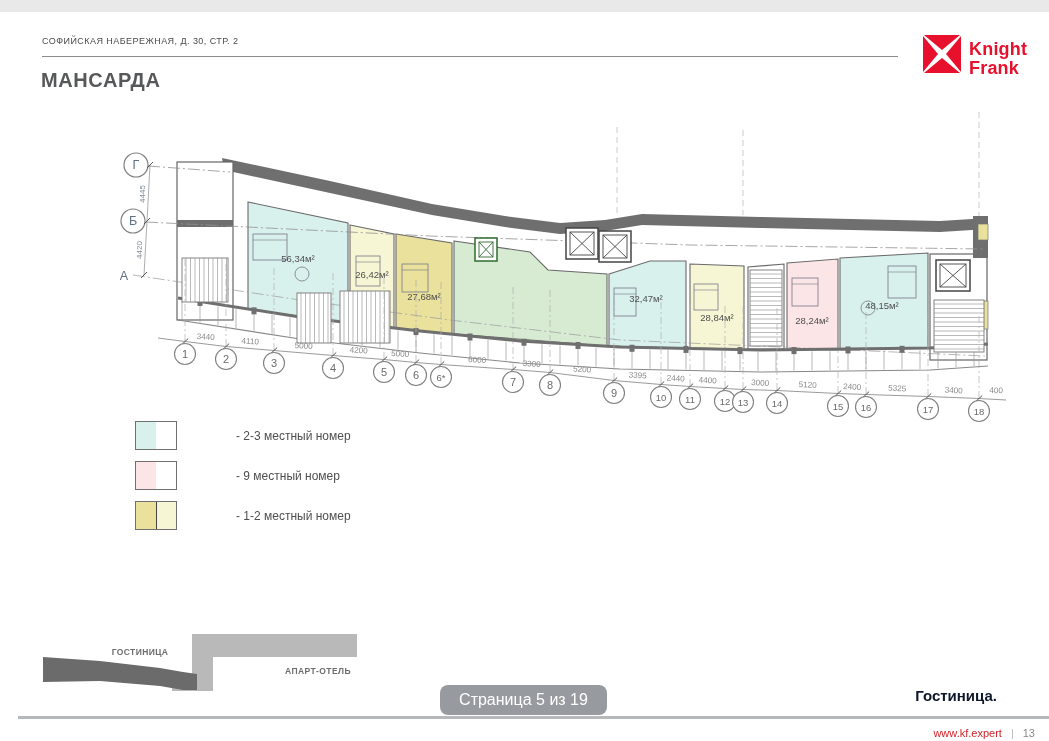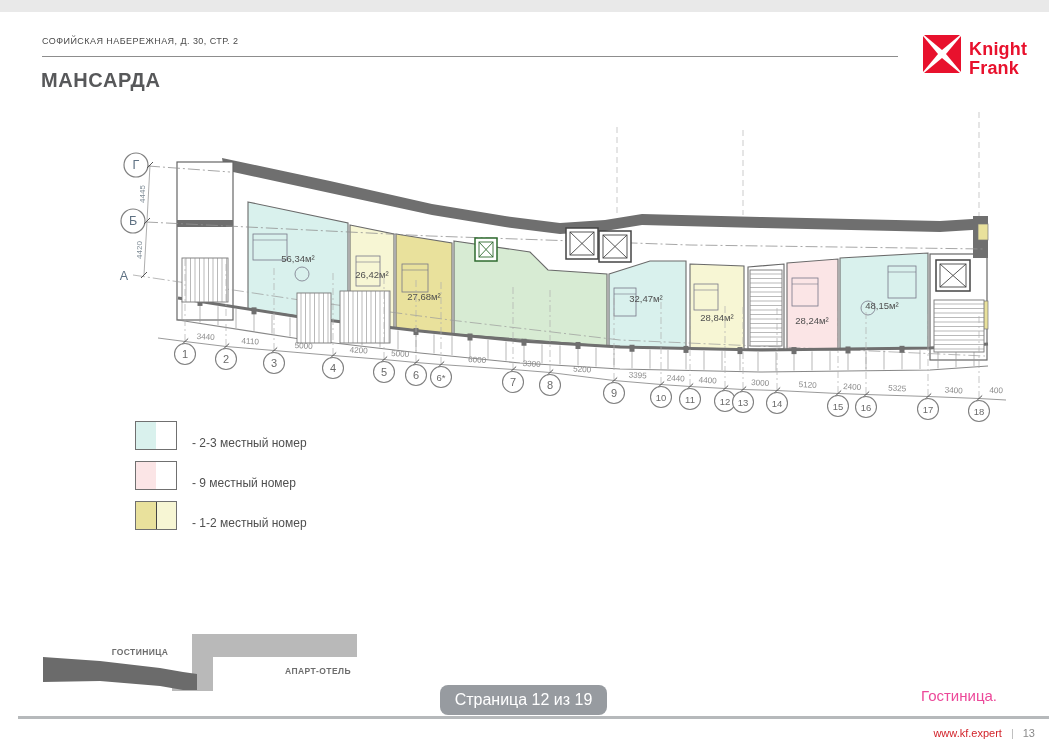--- a/index.html
+++ b/index.html
@@ -13,38 +13,38 @@
   .logo{position:absolute;left:922px;top:22px;display:flex;align-items:flex-end;gap:7px;}
   .logo-words{color:#e8112d;font-weight:bold;font-size:18px;line-height:19px;letter-spacing:.2px;}
   .page-title{position:absolute;left:41px;top:57px;font-size:20px;font-weight:bold;
               color:#57585a;letter-spacing:.6px;}
 
   
   #plan-svg{position:absolute;left:0;top:0;width:1049px;height:741px;}
 
   
   .legend{position:absolute;left:135px;top:409px;}
-  .legend-row{display:flex;align-items:flex-end;margin-bottom:11px;height:29px;}
+  .legend-row{display:flex;align-items:center;margin-bottom:11px;height:29px;gap:44px;}
   .swatch{width:42px;height:29px;border:1.4px solid #707070;box-sizing:border-box;display:flex;}
   .swatch-half{flex:1;height:100%;}
   .legend-label{margin-left:15px;font-size:12px;color:#4f4f4f;}
 
   
   #minimap-svg{position:absolute;left:40px;top:612px;width:330px;height:85px;}
   .minimap-label{font-size:8.5px;font-weight:bold;fill:#6d6d6d;letter-spacing:.4px;}
 
   
   .page-badge{position:absolute;left:440px;top:673px;min-width:167px;height:30px;
               background:rgba(148,152,157,.97);border-radius:8px;color:#ffffff;
               font-size:16px;display:flex;align-items:center;justify-content:center;
               padding:0 12px;box-sizing:border-box;}
 
   
-  .section-label{position:absolute;top:675px;right:52px;font-size:15px;font-weight:normal;
-                 color:#ec4899;}
+  .section-label{position:absolute;top:675px;right:52px;font-size:15px;font-weight:bold;
+                 color:#0f172a;}
   .foot-rule{position:absolute;left:18px;top:704px;width:1031px;height:3px;background:#b6b9bb;}
   .footer-text{position:absolute;top:715px;right:14px;font-size:11px;color:#8a8a8a;
                display:flex;align-items:center;gap:9px;}
   .footer-url{color:#d2232a;}
   .footer-sep{color:#b8b8b8;}
 </style>
 </head>
 <body>
 
 <div class="page">
@@ -402,21 +402,21 @@
     </div>
   </div>
 
   <svg id="minimap-svg" viewBox="0 0 330 85">
     <path d="M152,10 H317 V33 H173 V67 H132 V50 H152 Z" fill="#b9b9b9"></path>
     <path d="M3,33 L60,37 L120,44 L143,48 L157,50 L157,66 L143,66 L120,62 L60,57 L3,58 Z" fill="#6b6b6b"></path>
     <text x="100" y="31" text-anchor="middle" class="minimap-label">ГОСТИНИЦА</text>
     <text x="278" y="50" text-anchor="middle" class="minimap-label" fill="#828282">АПАРТ-ОТЕЛЬ</text>
   </svg>
 
-  <div class="page-badge">Страница 12 из 19</div>
+  <div class="page-badge">Страница 5 из 19</div>
 
   <div class="section-label">Гостиница.</div>
   <div class="foot-rule"></div>
   <div class="footer-text">
     <span class="footer-url">www.kf.expert</span>
     <span class="footer-sep">|</span>
     <span>13</span>
   </div>
 
 </div>

